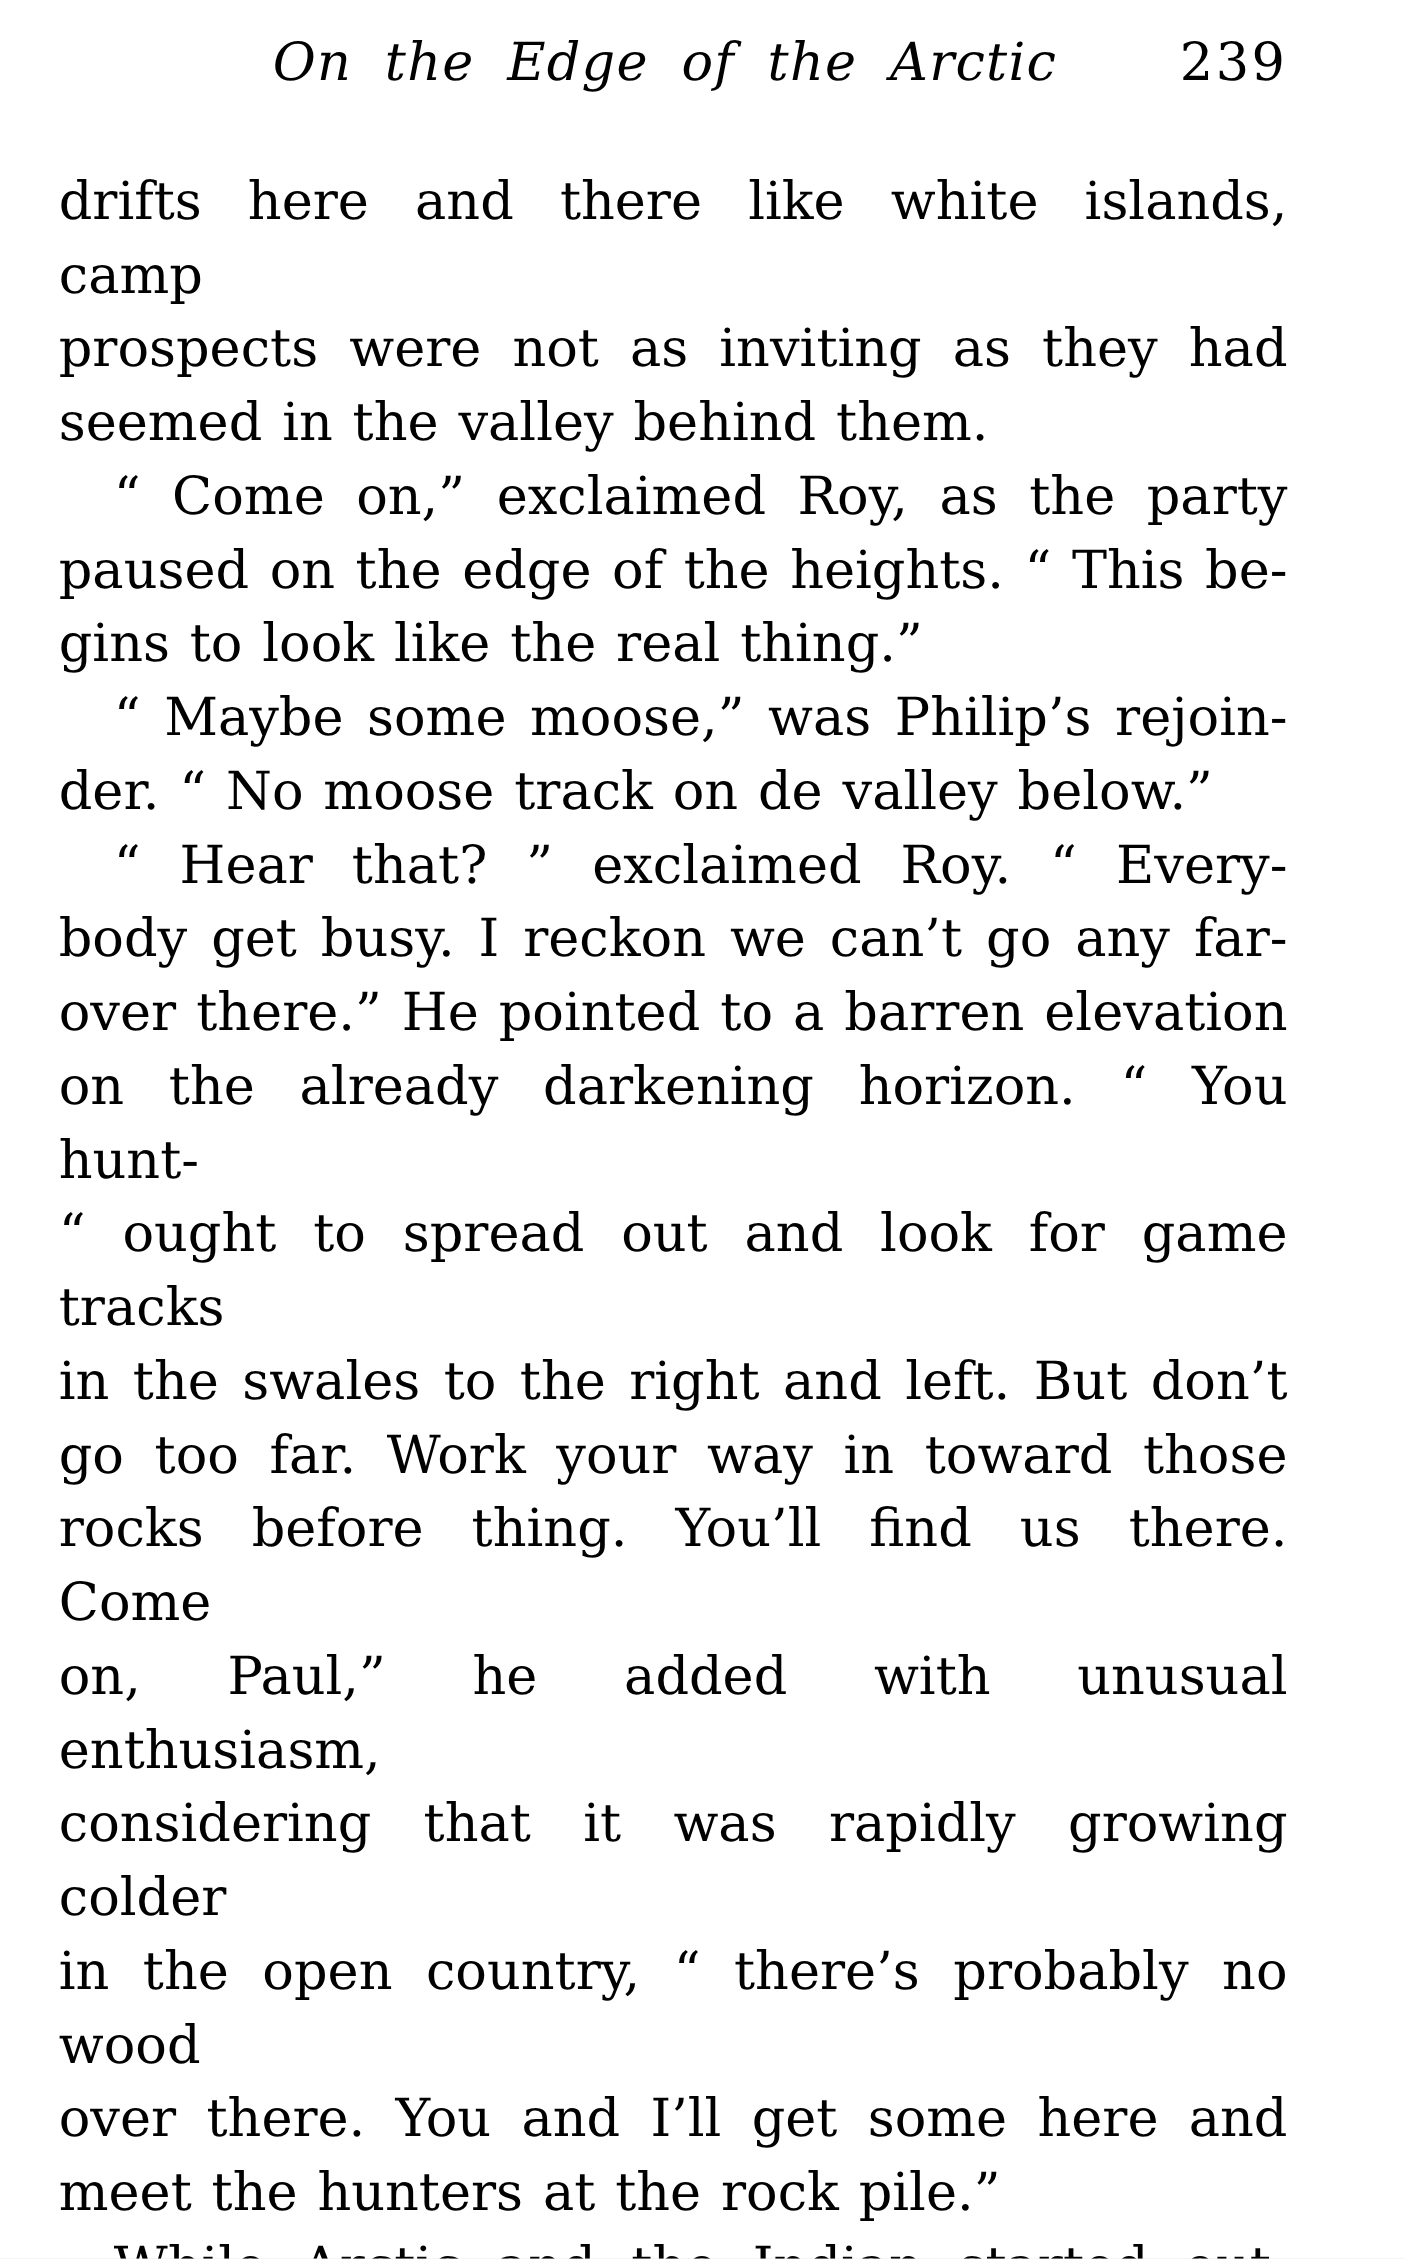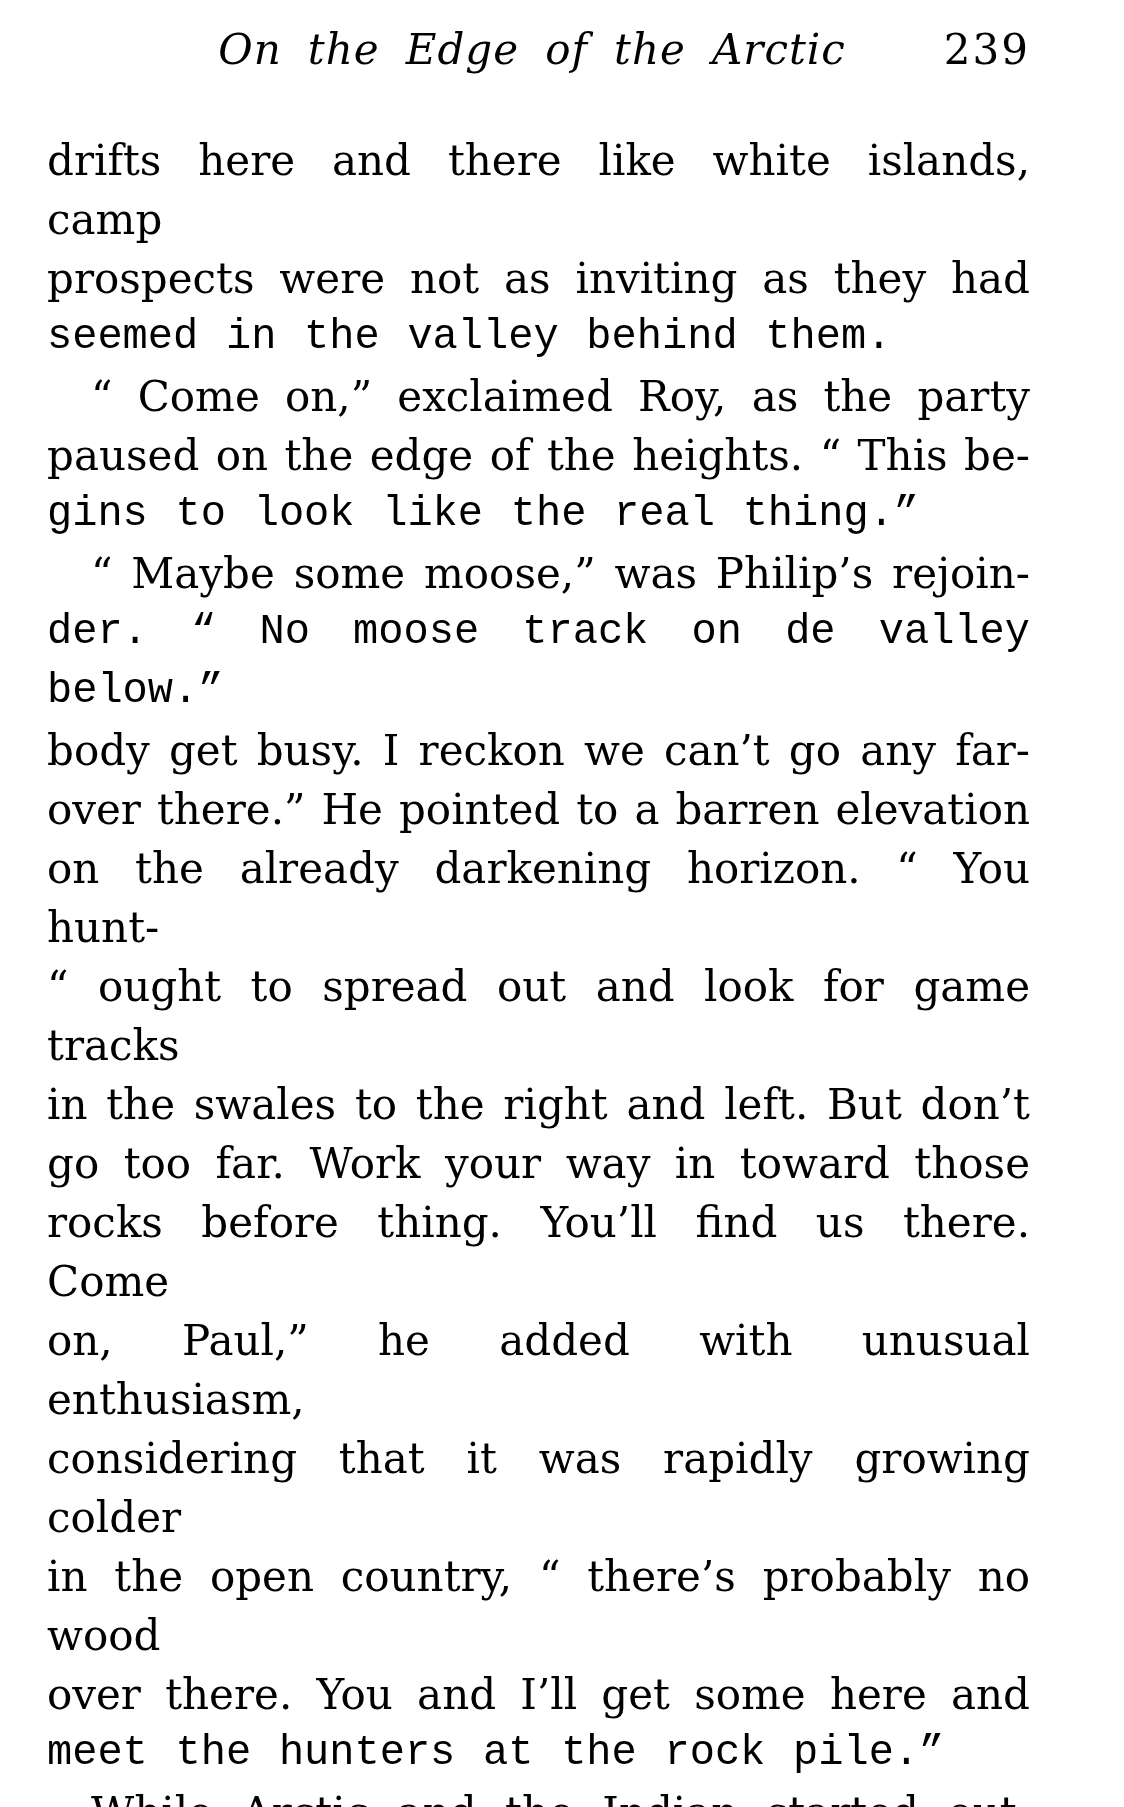--- a/index.html
+++ b/index.html
@@ -50,21 +50,20 @@
     word-spacing: 0.06em;
   }
   .line {
     text-align: justify;
     text-align-last: justify;
     white-space: normal;
     margin-left: 13px;
   }
   .line.end {
     text-align-last: left;
-    font-family: Liberation Mono, monospace;
   }
   .line.indent {
     text-indent: 44px;
   }
 </style>
 </head>
 <body>
 
 <div class="page">
   <header class="page-header">
@@ -74,20 +73,21 @@
 
   <main class="text-block">
       <div class="line">drifts here and there like white islands, camp</div>
       <div class="line">prospects were not as inviting as they had</div>
       <div class="line end">seemed in the valley behind them.</div>
       <div class="line indent">“ Come on,” exclaimed Roy, as the party</div>
       <div class="line">paused on the edge of the heights.  “ This be-</div>
       <div class="line end">gins to look like the real thing.”</div>
       <div class="line indent">“ Maybe some moose,” was Philip’s rejoin-</div>
       <div class="line end">der.  “ No moose track on de valley below.”</div>
+      <div class="line indent">“ Hear that? ” exclaimed Roy.  “ Every-</div>
       <div class="line">body get busy.  I reckon we can’t go any far-</div>
       <div class="line">over there.”  He pointed to a barren elevation</div>
       <div class="line">on the already darkening horizon.  “ You hunt-</div>
       <div class="line">“ ought to spread out and look for game tracks</div>
       <div class="line">in the swales to the right and left.  But don’t</div>
       <div class="line">go too far.  Work your way in toward those</div>
       <div class="line">rocks before thing.  You’ll find us there.  Come</div>
       <div class="line">on, Paul,” he added with unusual enthusiasm,</div>
       <div class="line">considering that it was rapidly growing colder</div>
       <div class="line">in the open country, “ there’s probably no wood</div>

